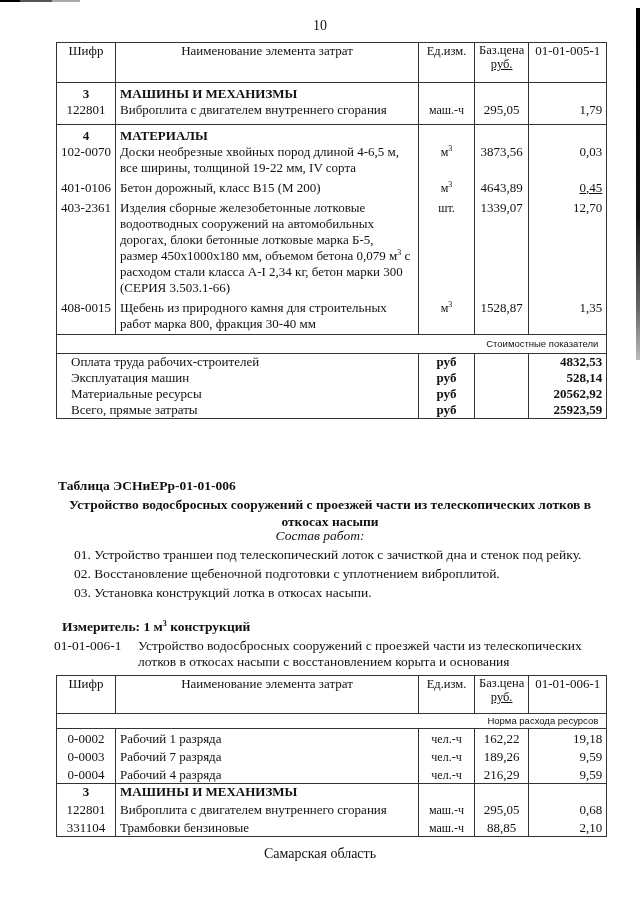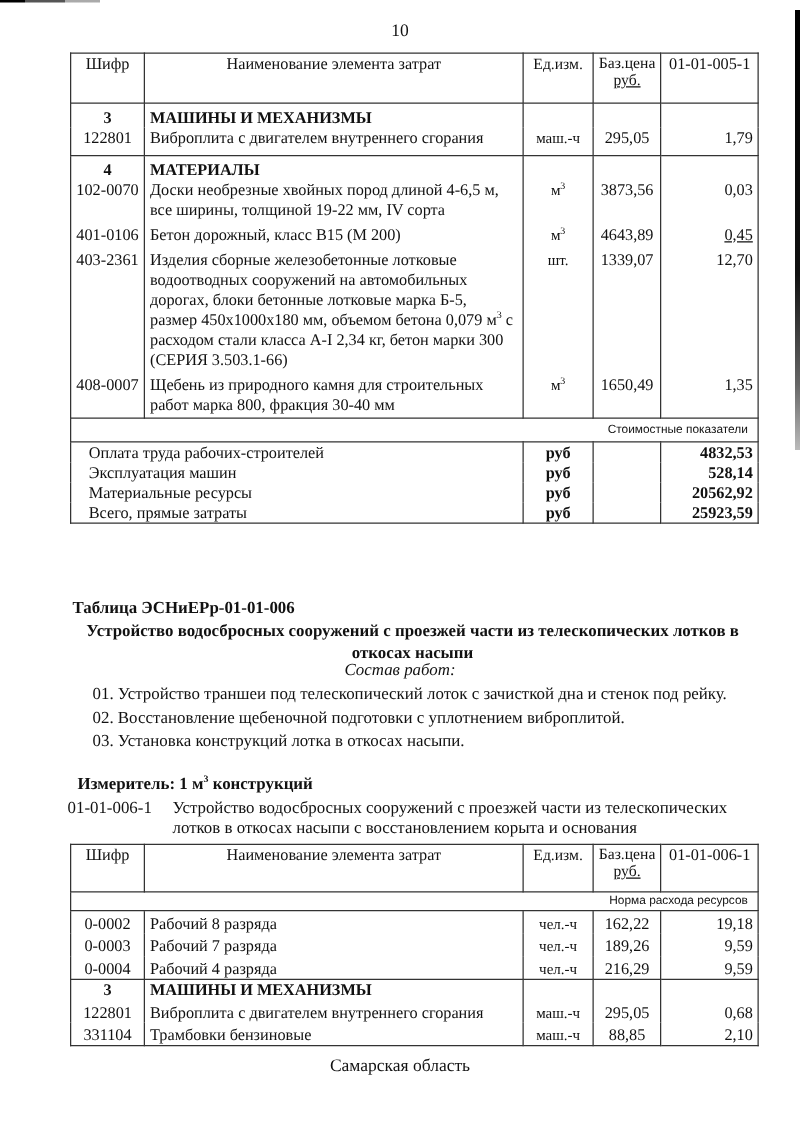--- a/index.html
+++ b/index.html
@@ -106,24 +106,24 @@
     <td class="br num" style="padding-top:4px;text-decoration:underline;">0,45</td>
   </tr>
   <tr>
     <td class="bl br code" style="padding-top:4px;">403-2361</td>
     <td class="br" style="padding-top:4px;">Изделия сборные железобетонные лотковые водоотводных сооружений на автомобильных дорогах, блоки бетонные лотковые марка Б-5, размер 450х1000х180 мм, объемом бетона 0,079 м<sup>3</sup> с расходом стали класса А-I 2,34 кг, бетон марки 300 (СЕРИЯ 3.503.1-66)</td>
     <td class="br unit" style="padding-top:4px;">шт.</td>
     <td class="br ctr" style="padding-top:4px;">1339,07</td>
     <td class="br num" style="padding-top:4px;">12,70</td>
   </tr>
   <tr>
-    <td class="bl br bb code" style="padding-top:4px;">408-0007</td>
+    <td class="bl br bb code" style="padding-top:4px;">408-0015</td>
     <td class="br bb" style="padding-top:4px;padding-bottom:2px;">Щебень из природного камня для строительных работ марка 800, фракция 30-40 мм</td>
     <td class="br bb unit" style="padding-top:4px;">м<sup>3</sup></td>
-    <td class="br bb ctr" style="padding-top:4px;">1650,49</td>
+    <td class="br bb ctr" style="padding-top:4px;">1528,87</td>
     <td class="br bb num" style="padding-top:4px;">1,35</td>
   </tr>
 
   <tr>
     <td colspan="5" class="bl br bb small-label">Стоимостные показатели</td>
   </tr>
 
   <tr class="sum">
     <td colspan="2" class="bl br sumname">Оплата труда рабочих-строителей</td>
     <td class="br ctr bold">руб</td>
@@ -182,21 +182,21 @@
       <span>Баз.цена</span><br>
       <span style="text-decoration:underline;">руб.</span>
     </th>
     <th>01-01-006-1</th>
   </tr>
   <tr>
     <td colspan="5" class="bl br bb small-label" style="line-height:14px !important;">Норма расхода ресурсов</td>
   </tr>
   <tr>
     <td class="bl br code" style="padding-top:2px;">0-0002</td>
-    <td class="br" style="padding-top:2px;">Рабочий 8 разряда</td>
+    <td class="br" style="padding-top:2px;">Рабочий 1 разряда</td>
     <td class="br unit" style="padding-top:2px;">чел.-ч</td>
     <td class="br ctr" style="padding-top:2px;">162,22</td>
     <td class="br num" style="padding-top:2px;">19,18</td>
   </tr>
   <tr>
     <td class="bl br code" style="padding-top:2px;">0-0003</td>
     <td class="br" style="padding-top:2px;">Рабочий 7 разряда</td>
     <td class="br unit" style="padding-top:2px;">чел.-ч</td>
     <td class="br ctr" style="padding-top:2px;">189,26</td>
     <td class="br num" style="padding-top:2px;">9,59</td>

